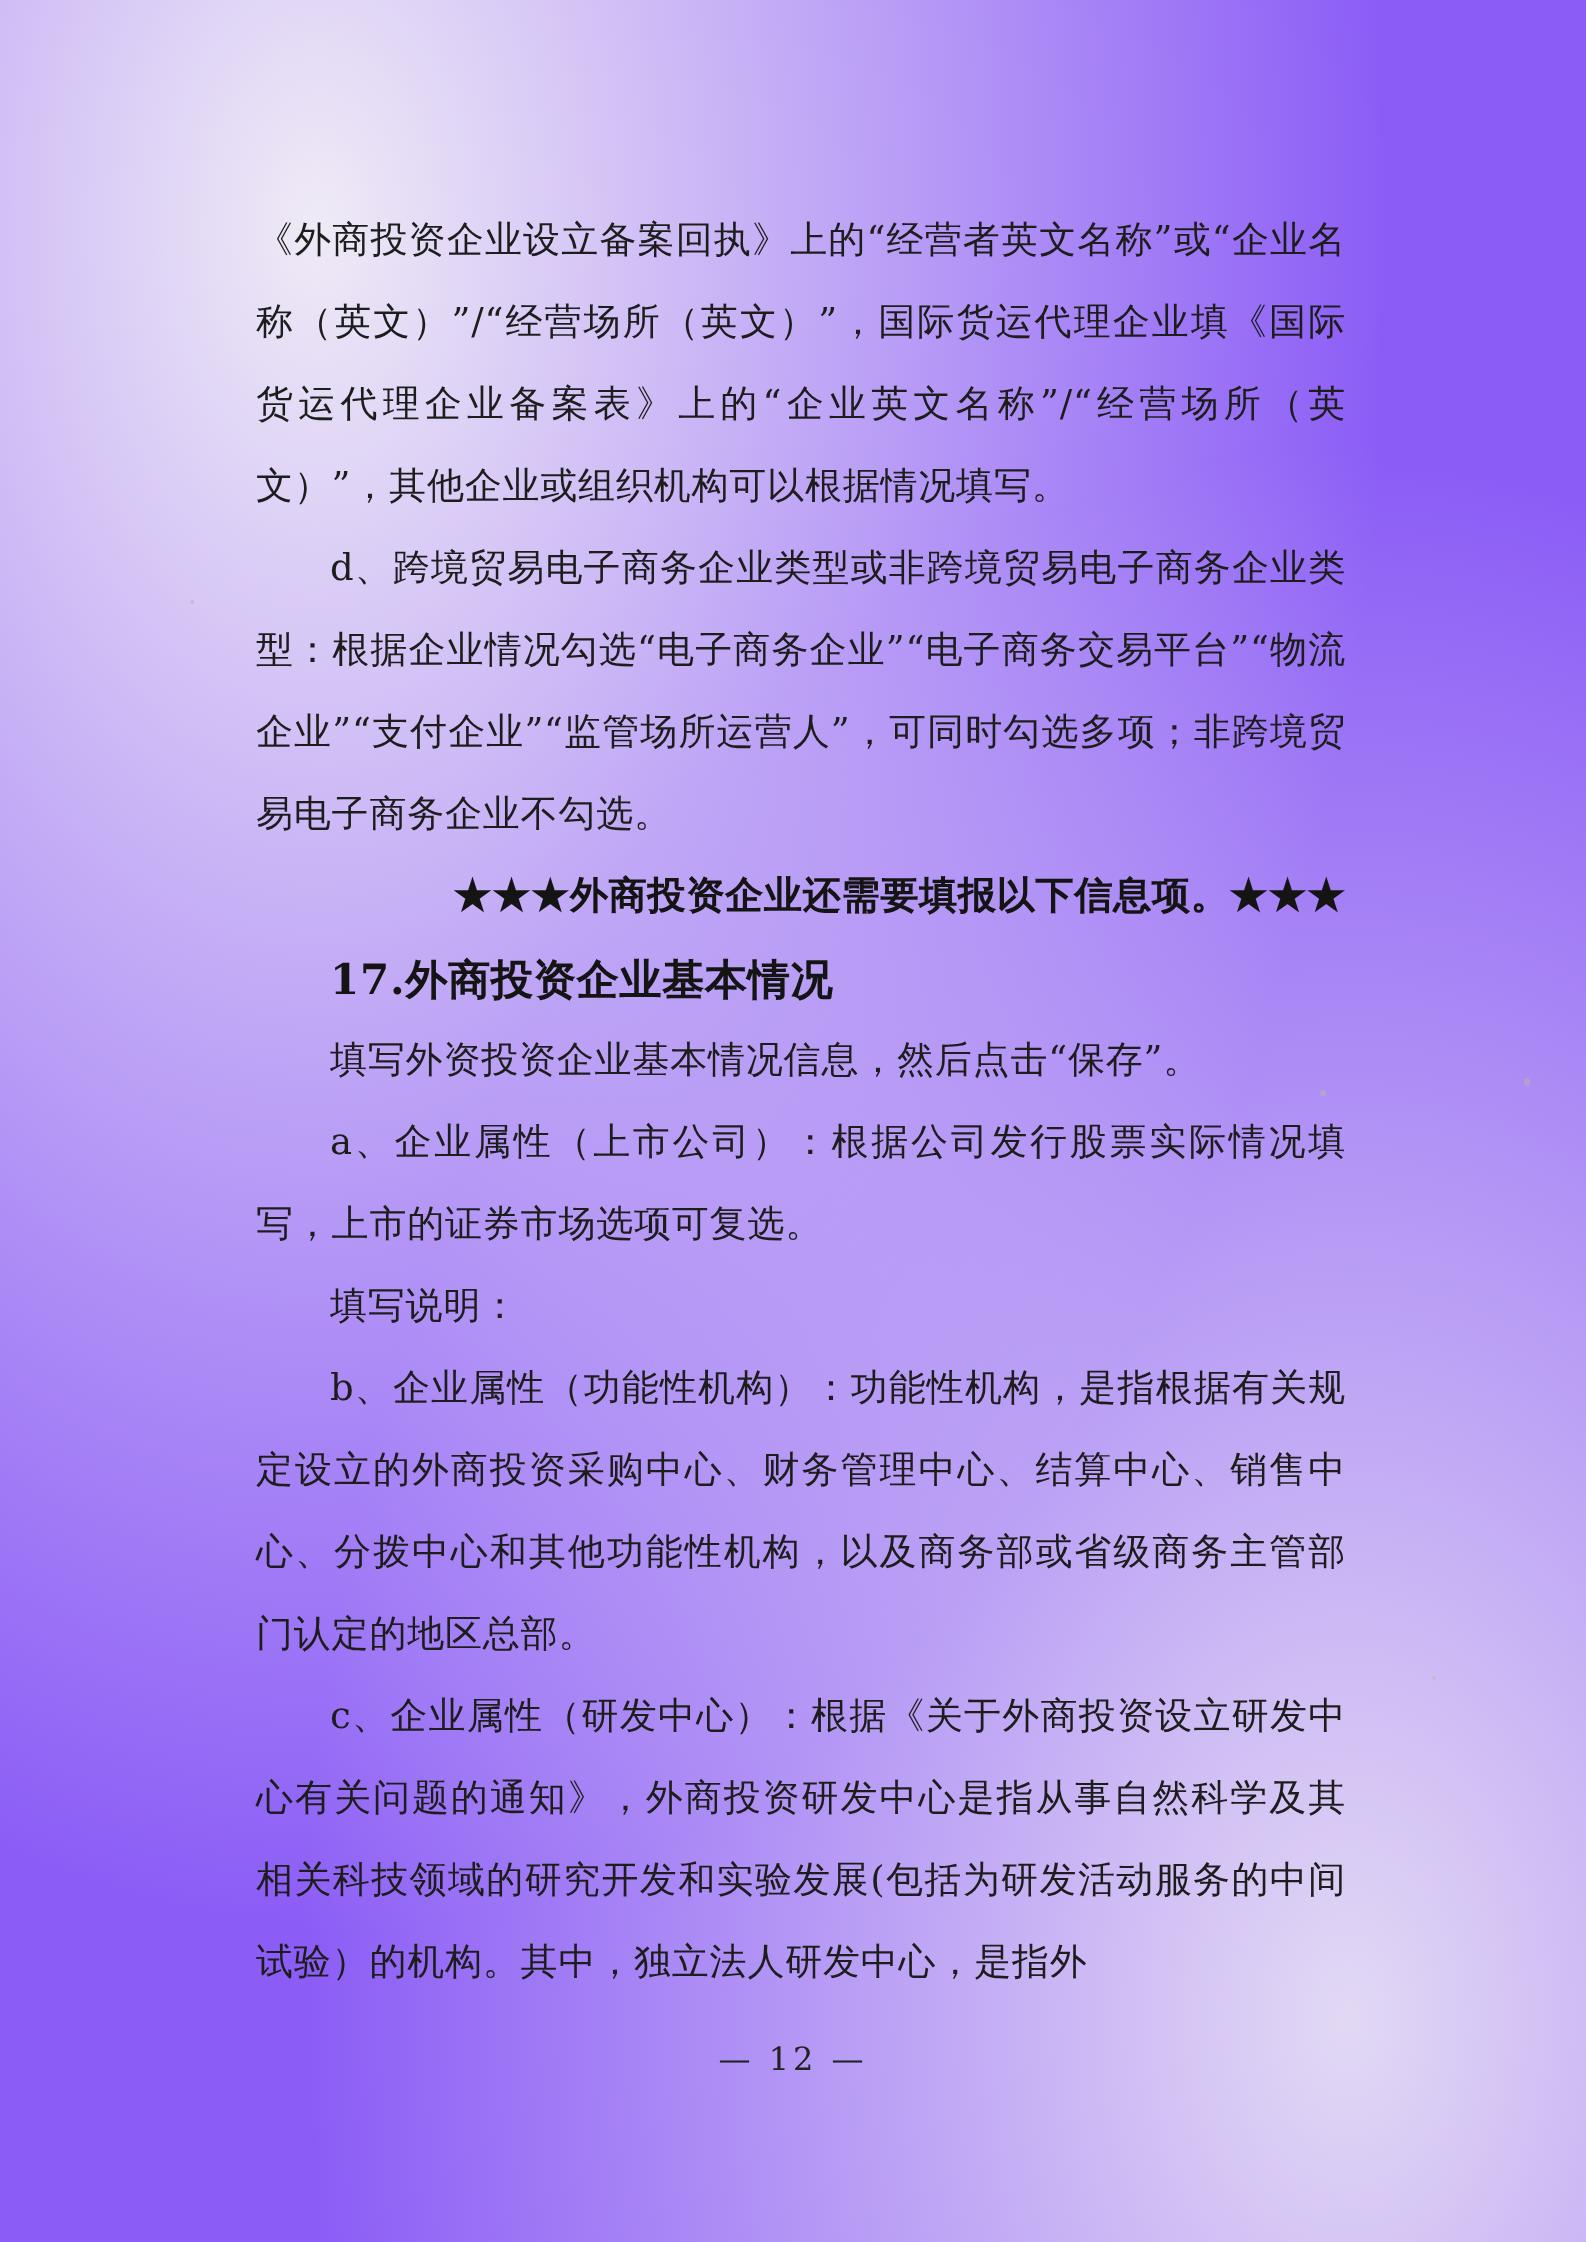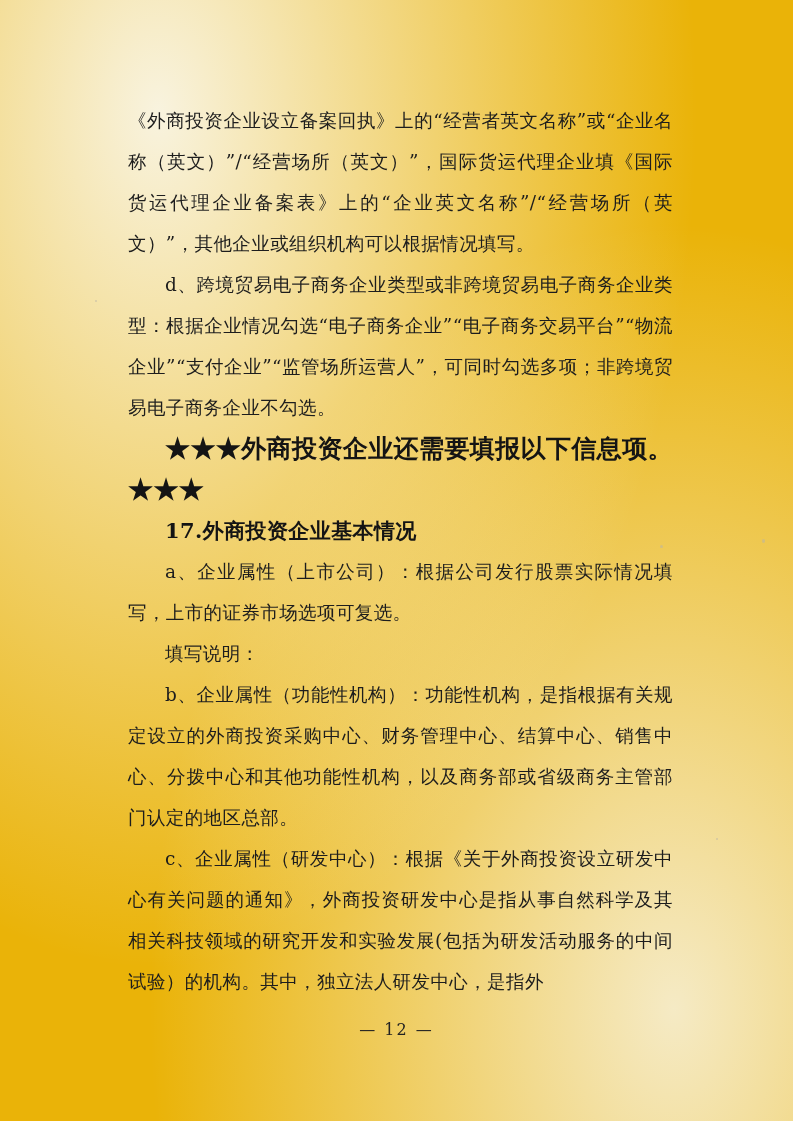--- a/index.html
+++ b/index.html
@@ -14,21 +14,21 @@
     color: #1a1a1a;
     position: relative;
     overflow: hidden;
   }
   .page {
     position: absolute;
     left: 0;
     top: 0;
     width: 793px;
     height: 1121px;
-    background: #eab308;
+    background: #8b5cf6;
   }
   .scan-tint {
     position: absolute;
     inset: 0;
     background:
       radial-gradient(ellipse at 20% 10%, rgba(250,250,246,0.9) 0%, rgba(253,253,251,0) 60%),
       radial-gradient(ellipse at 85% 90%, rgba(248,248,244,0.8) 0%, rgba(253,253,251,0) 55%);
     pointer-events: none;
   }
   .content {
@@ -52,27 +52,28 @@
   .heading {
     font-size: 21px;
     line-height: 41px;
     letter-spacing: 0.4px;
     font-weight: bold;
     text-indent: 37px;
     margin: 0;
     color: #141414;
   }
   .stars {
-    font-size: 25px;
+    font-size: 19px;
     line-height: 41px;
     letter-spacing: 0.4px;
     font-weight: bold;
     text-indent: 37px;
     margin: 0;
     color: #141414;
+    text-align: right;
   }
   .pagenum {
     position: absolute;
     left: 0;
     top: 1020px;
     width: 793px;
     text-align: center;
     font-size: 16px;
     letter-spacing: 2px;
     color: #222;
@@ -93,20 +94,21 @@
   <div class="speck" style="left:660px;top:545px;width:3px;height:3px;"></div>
   <div class="speck" style="left:762px;top:539px;width:3px;height:4px;"></div>
   <div class="speck" style="left:95px;top:300px;width:2px;height:2px;"></div>
   <div class="speck" style="left:716px;top:838px;width:2px;height:2px;"></div>
 
   <div class="content">
     <p class="para">《外商投资企业设立备案回执》上的“经营者英文名称”或“企业名称（英文）”/“经营场所（英文）”，国际货运代理企业填《国际货运代理企业备案表》上的“企业英文名称”/“经营场所（英文）”，其他企业或组织机构可以根据情况填写。</p>
     <p class="para indent">d、跨境贸易电子商务企业类型或非跨境贸易电子商务企业类型：根据企业情况勾选“电子商务企业”“电子商务交易平台”“物流企业”“支付企业”“监管场所运营人”，可同时勾选多项；非跨境贸易电子商务企业不勾选。</p>
     <p class="stars">★★★外商投资企业还需要填报以下信息项。★★★</p>
     <p class="heading">17.外商投资企业基本情况</p>
+    <p class="para indent">填写外资投资企业基本情况信息，然后点击“保存”。</p>
     <p class="para indent">a、企业属性（上市公司）：根据公司发行股票实际情况填写，上市的证券市场选项可复选。</p>
     <p class="para indent">填写说明：</p>
     <p class="para indent">b、企业属性（功能性机构）：功能性机构，是指根据有关规定设立的外商投资采购中心、财务管理中心、结算中心、销售中心、分拨中心和其他功能性机构，以及商务部或省级商务主管部门认定的地区总部。</p>
     <p class="para indent">c、企业属性（研发中心）：根据《关于外商投资设立研发中心有关问题的通知》，外商投资研发中心是指从事自然科学及其相关科技领域的研究开发和实验发展(包括为研发活动服务的中间试验）的机构。其中，独立法人研发中心，是指外</p>
   </div>
 
   <div class="pagenum">— 12 —</div>
 </div>
 
 </body></html>

